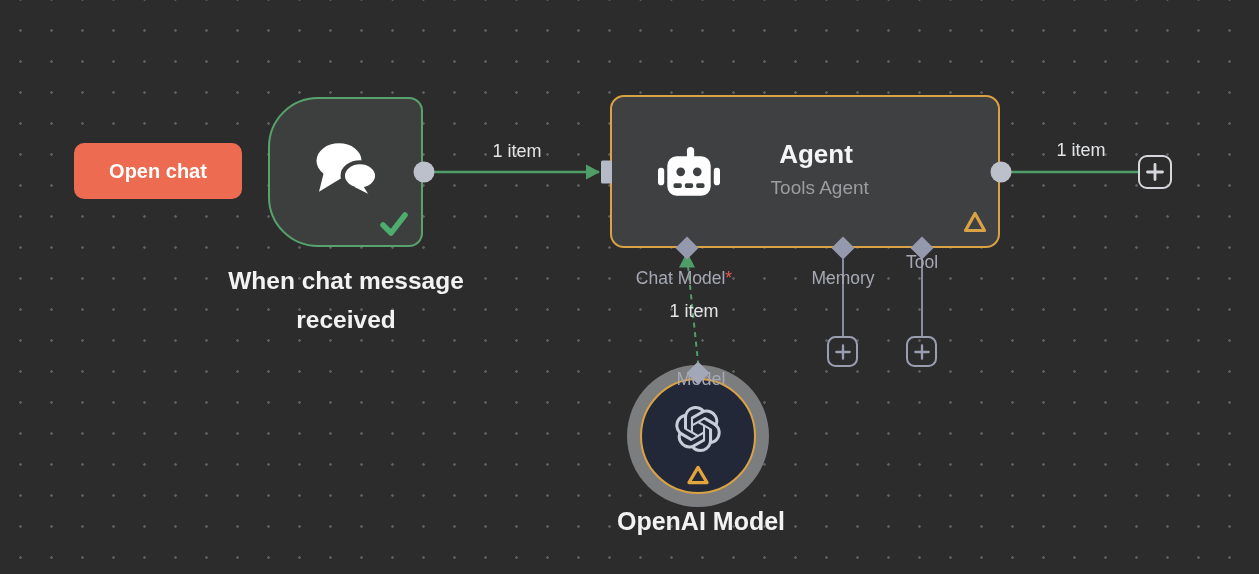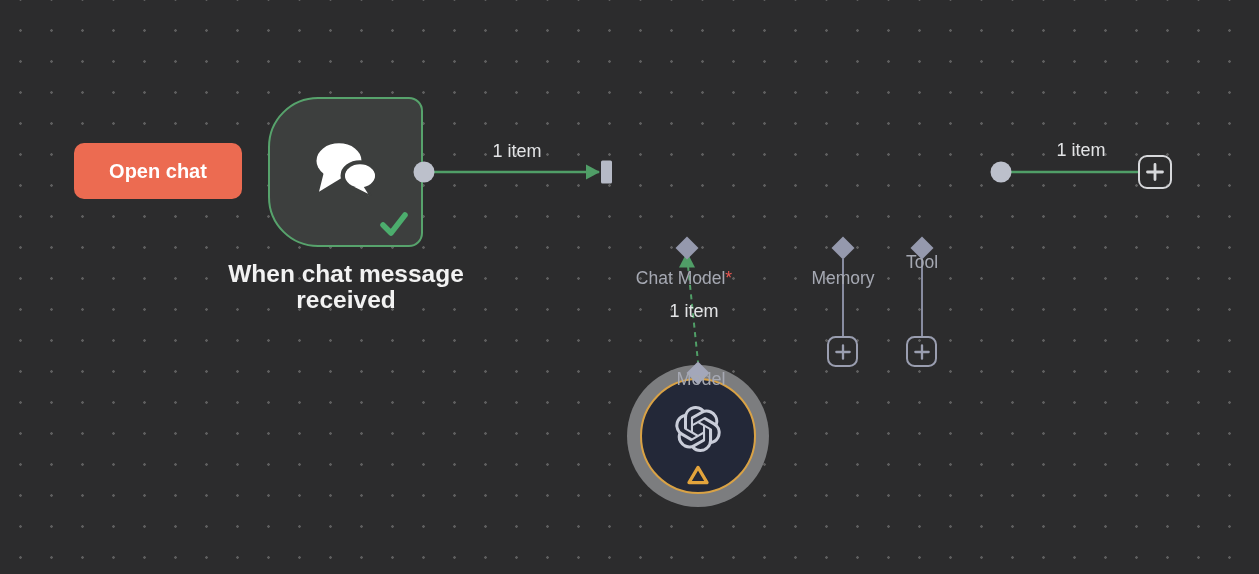--- a/index.html
+++ b/index.html
@@ -48,21 +48,21 @@
   .openai-inner{
     width:116px;height:116px;border-radius:50%;background:#232838;
     border:2.5px solid #d9a245;box-sizing:border-box;position:relative;
     display:flex;align-items:center;justify-content:center;
   }
   .openai-inner .warn{position:absolute;left:50%;bottom:7px;transform:translateX(-50%);}
   .openai-inner .logo{margin-top:-14px;}
   
   .caption{position:absolute;color:#f2f2f2;font-weight:600;text-align:center;
     transform:translateX(-50%);z-index:2;}
-  .trigger-caption{left:346px;top:261px;width:310px;font-size:24.5px;line-height:26px;}
+  .trigger-caption{left:346px;top:261px;width:310px;font-size:24.5px;line-height:39px;}
   .openai-caption{left:701px;top:507px;font-size:25px;white-space:nowrap;}
   
   .conn-label{position:absolute;transform:translateX(-50%);color:#e3e4e6;
     font-size:18px;font-weight:500;z-index:4;white-space:nowrap;}
   .port-label{position:absolute;transform:translateX(-50%);color:#a6a9b3;
     font-size:17.5px;z-index:4;white-space:nowrap;}
   .port-label .req{color:#ed5853;}
   
   .plus-btn{position:absolute;box-sizing:border-box;background:transparent;
     display:flex;align-items:center;justify-content:center;cursor:pointer;z-index:3;padding:0;}
@@ -99,20 +99,42 @@
         <path d="M51 44 L56 52 L42 45 Z" fill="#fff"></path>
       </svg>
     </span>
     <span class="check">
       <svg width="28" height="24" viewBox="0 0 28 24">
         <polyline points="3,13 11,21 25,3" fill="none" stroke="#4cad6d" stroke-width="5.5" stroke-linecap="round" stroke-linejoin="round"></polyline>
       </svg>
     </span>
   </div>
 
+  <div class="node agent-node">
+    <span class="robot">
+      <svg width="62" height="58" viewBox="0 0 60 56" fill="#fff">
+        <rect x="28" y="0" width="7" height="13" rx="3.5"></rect>
+        <rect x="9" y="9" width="42" height="38" rx="9"></rect>
+        <rect x="0" y="20" width="6" height="17" rx="3"></rect>
+        <rect x="54" y="20" width="6" height="17" rx="3"></rect>
+        <circle cx="22" cy="24" r="4.2" fill="#3f4042"></circle>
+        <circle cx="38" cy="24" r="4.2" fill="#3f4042"></circle>
+        <rect x="15" y="35" width="8" height="4.5" rx="1.5" fill="#3f4042"></rect>
+        <rect x="26" y="35" width="8" height="4.5" rx="1.5" fill="#3f4042"></rect>
+        <rect x="37" y="35" width="8" height="4.5" rx="1.5" fill="#3f4042"></rect>
+      </svg>
+    </span>
+    <div class="agent-title">Agent</div>
+    <div class="agent-subtitle">Tools Agent</div>
+    <span class="warn">
+      <svg width="24" height="22" viewBox="0 0 24 22">
+        <path d="M12 2.5 L21.5 19.5 H2.5 Z" fill="none" stroke="#d9a245" stroke-width="3.2" stroke-linejoin="round"></path>
+      </svg>
+    </span>
+  </div>
 
   <div class="node openai-outer">
     <div class="openai-inner">
       <span class="logo">
         <svg width="46" height="46" viewBox="0 0 24 24" fill="#c9cdd9">
           <path d="M22.2819 9.8211a5.9847 5.9847 0 0 0-.5157-4.9108 6.0462 6.0462 0 0 0-6.5098-2.9A6.0651 6.0651 0 0 0 4.9807 4.1818a5.9847 5.9847 0 0 0-3.9977 2.9 6.0462 6.0462 0 0 0 .7427 7.0966 5.98 5.98 0 0 0 .511 4.9107 6.051 6.051 0 0 0 6.5146 2.9001A5.9847 5.9847 0 0 0 13.2599 24a6.0557 6.0557 0 0 0 5.7718-4.2058 5.9894 5.9894 0 0 0 3.9977-2.9001 6.0557 6.0557 0 0 0-.7475-7.073zm-9.022 12.6081a4.4755 4.4755 0 0 1-2.8764-1.0408l.1419-.0804 4.7783-2.7582a.7948.7948 0 0 0 .3927-.6813v-6.7369l2.02 1.1686a.071.071 0 0 1 .038.052v5.5826a4.504 4.504 0 0 1-4.4945 4.4944zm-9.6607-4.1254a4.4708 4.4708 0 0 1-.5346-3.0137l.142.0852 4.783 2.7582a.7712.7712 0 0 0 .7806 0l5.8428-3.3685v2.3324a.0804.0804 0 0 1-.0332.0615L9.74 19.9502a4.4992 4.4992 0 0 1-6.1408-1.6464zM2.3408 7.8956a4.485 4.485 0 0 1 2.3655-1.9728V11.6a.7664.7664 0 0 0 .3879.6765l5.8144 3.3543-2.0201 1.1685a.0757.0757 0 0 1-.071 0l-4.8303-2.7865A4.504 4.504 0 0 1 2.3408 7.8956zm16.5963 3.8558L13.1038 8.364 15.1192 7.2a.0757.0757 0 0 1 .071 0l4.8303 2.7913a4.4944 4.4944 0 0 1-.6765 8.1042v-5.6772a.79.79 0 0 0-.407-.667zm2.0107-3.0231l-.142-.0852-4.7735-2.7818a.7759.7759 0 0 0-.7854 0L9.409 9.2297V6.8974a.0662.0662 0 0 1 .0284-.0615l4.8303-2.7866a4.4992 4.4992 0 0 1 6.6802 4.66zM8.3065 12.863l-2.02-1.1638a.0804.0804 0 0 1-.038-.0567V6.0742a4.4992 4.4992 0 0 1 7.3757-3.4537l-.142.0805L8.704 5.459a.7948.7948 0 0 0-.3927.6813zm1.0976-2.3654l2.602-1.4998 2.6069 1.4998v2.9994l-2.5974 1.4997-2.6067-1.4997Z"></path>
         </svg>
       </span>
       <span class="warn">
         <svg width="23" height="20" viewBox="0 0 24 21">
@@ -159,14 +181,15 @@
   </button>
   <button class="plus-btn plus-sub plus-tool">
     <span>
       <svg width="16" height="16" viewBox="0 0 18 18">
           <path d="M9 1.5 V16.5 M1.5 9 H16.5" stroke="#9a9eb0" stroke-width="2.6" stroke-linecap="round"></path>
         </svg>
     </span>
   </button>
 
   <div class="caption trigger-caption">When chat message received</div>
+  <div class="caption openai-caption">OpenAI Model</div>
 
 </div>
 
 </body></html>

